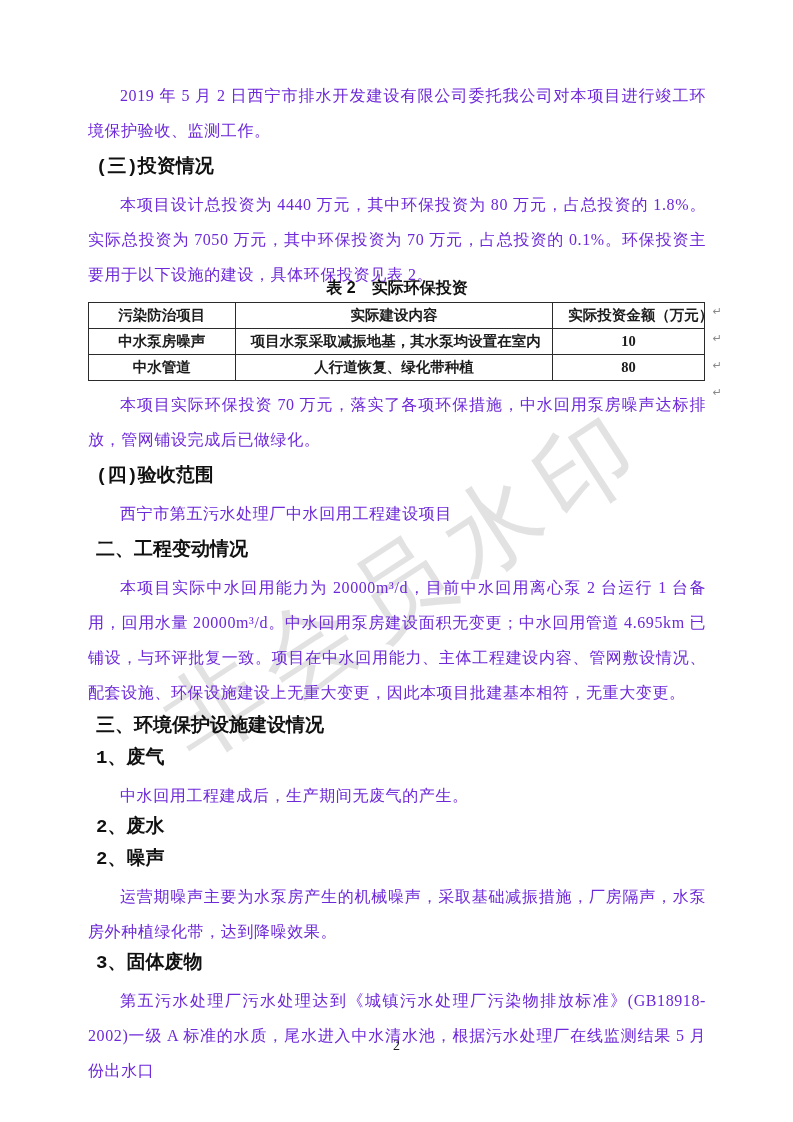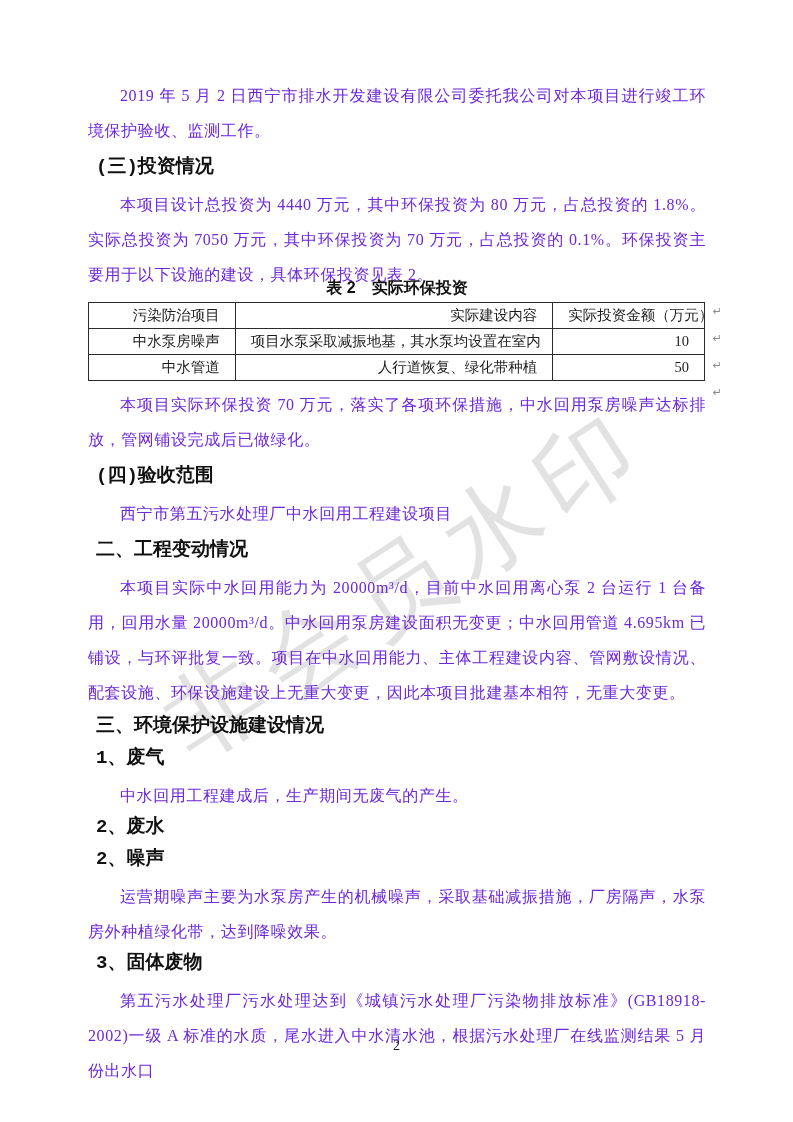--- a/index.html
+++ b/index.html
@@ -59,23 +59,23 @@
     color:#111;
   }
   .table-wrap{position:relative;width:617px;}
   table.inv{
     border-collapse:collapse;
     width:617px;
     table-layout:fixed;
   }
   table.inv th,table.inv td{
     border:1px solid #2b2b2b;
-    font-weight:normal;
+    font-weight:bold;
     font-size:14.5px;
-    text-align:right;
+    text-align:center;
     vertical-align:middle;
     height:25px;
     padding:0 15px;
     color:#1c1c1c;
     overflow:hidden;
     white-space:nowrap;
   }
   .col1{width:146px;}
   .col2{width:316px;}
   .col3{width:151px;}
@@ -128,21 +128,21 @@
           <th>实际投资金额（万元）</th>
         </tr>
         <tr>
           <td>中水泵房噪声</td>
           <td>项目水泵采取减振地基，其水泵均设置在室内</td>
           <td>10</td>
         </tr>
         <tr>
           <td>中水管道</td>
           <td>人行道恢复、绿化带种植</td>
-          <td>50</td>
+          <td>80</td>
         </tr>
       </tbody>
         </table>
       <span class="pmark" style="top:4px">↵</span>
       <span class="pmark" style="top:31px">↵</span>
       <span class="pmark" style="top:58px">↵</span>
       <span class="pmark" style="top:85px">↵</span>
     </div>
 
     <p class="body indent" style="margin-top:6px">本项目实际环保投资 70 万元，落实了各项环保措施，中水回用泵房噪声达标排放，管网铺设完成后已做绿化。</p>

